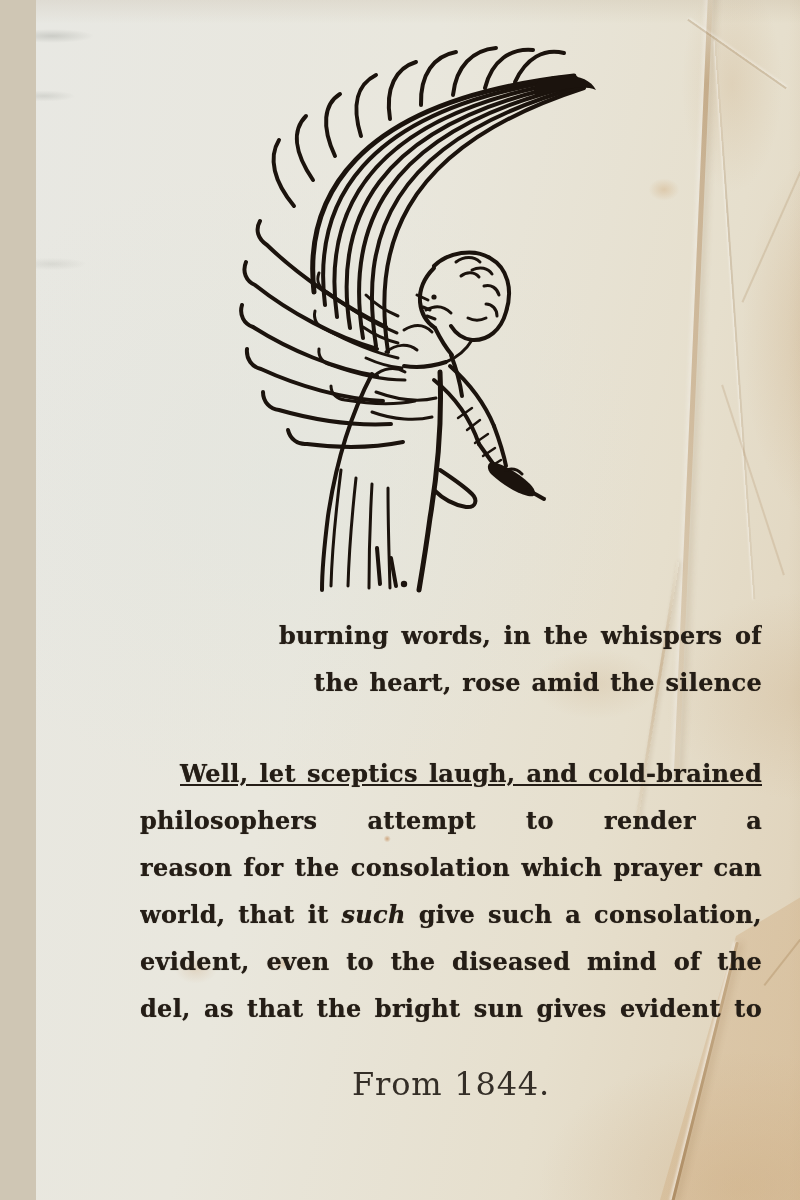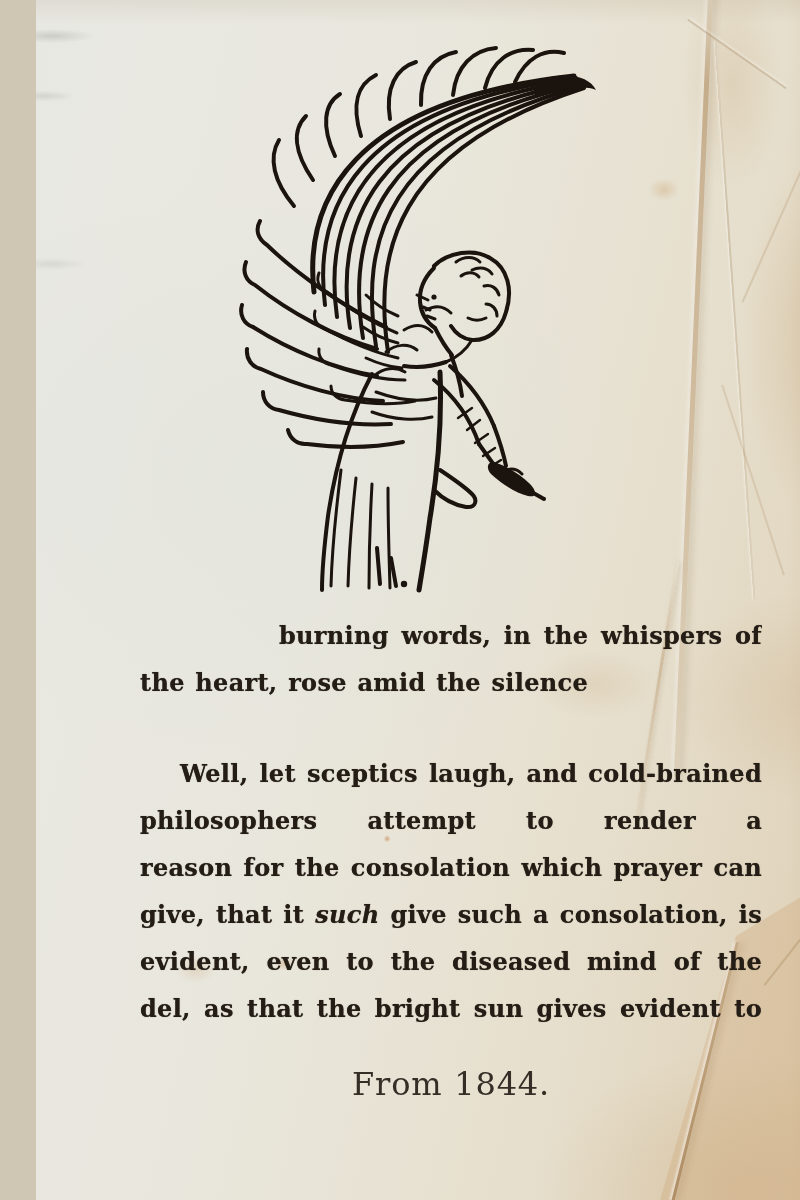--- a/index.html
+++ b/index.html
@@ -84,24 +84,24 @@
 
   
   .textblock {
     position:absolute; left:104px; top:612px; width:622px;
     font-family:"DejaVu Serif", serif; font-weight:700; font-size:24px;
     color:#241d16; letter-spacing:0.3px; word-spacing:2px;
     text-shadow:0 0 0.7px rgba(35,25,15,0.75);
   }
   .line { height:47px; line-height:47px; overflow:hidden; text-align:justify; }
   .line::after { content:""; display:inline-block; width:100%; height:0; }
-  .line.no-j { text-align:left; }
+  .line.no-j { text-align:right; }
   .line.no-j::after { content:none; }
   .indent-open { padding-left:139px; }
-  .indent-para { padding-left:40px; }
+  .indent-para { padding-left:40px;text-decoration:underline; }
   .para2 { margin-top:44px; }
   .ital { font-style:italic; }
   .footer-line {
     margin-top:29px; height:46px; line-height:46px; text-align:center;
     font-weight:400; font-size:32px; letter-spacing:0.8px; word-spacing:1px;
     color:#342e27; text-shadow:none;
   }
 </style>
 </head>
 <body>
@@ -210,21 +210,21 @@
   <div class="textblock">
 
     <div class="line indent-open">burning words, in the whispers of</div>
     <div class="line no-j">the heart, rose amid the silence</div>
 
     <div class="para2">
       <div class="line indent-para">Well, let sceptics laugh, and cold-brained</div>
       <div class="line">philosophers attempt to render a metaphysical</div>
       <div class="line">reason for the consolation which prayer can</div>
       <div class="line">
-        <span>give, that it </span><span class="ital">such</span><span> give such a consolation, is as</span>
+        <span>world, that it </span><span class="ital">such</span><span> give such a consolation, is as</span>
       </div>
       <div class="line">evident, even to the diseased mind of the infi-</div>
       <div class="line">del, as that the bright sun gives evident to</div>
     </div>
 
     <div class="footer-line">From 1844.</div>
   </div>
 
 </div>
 

